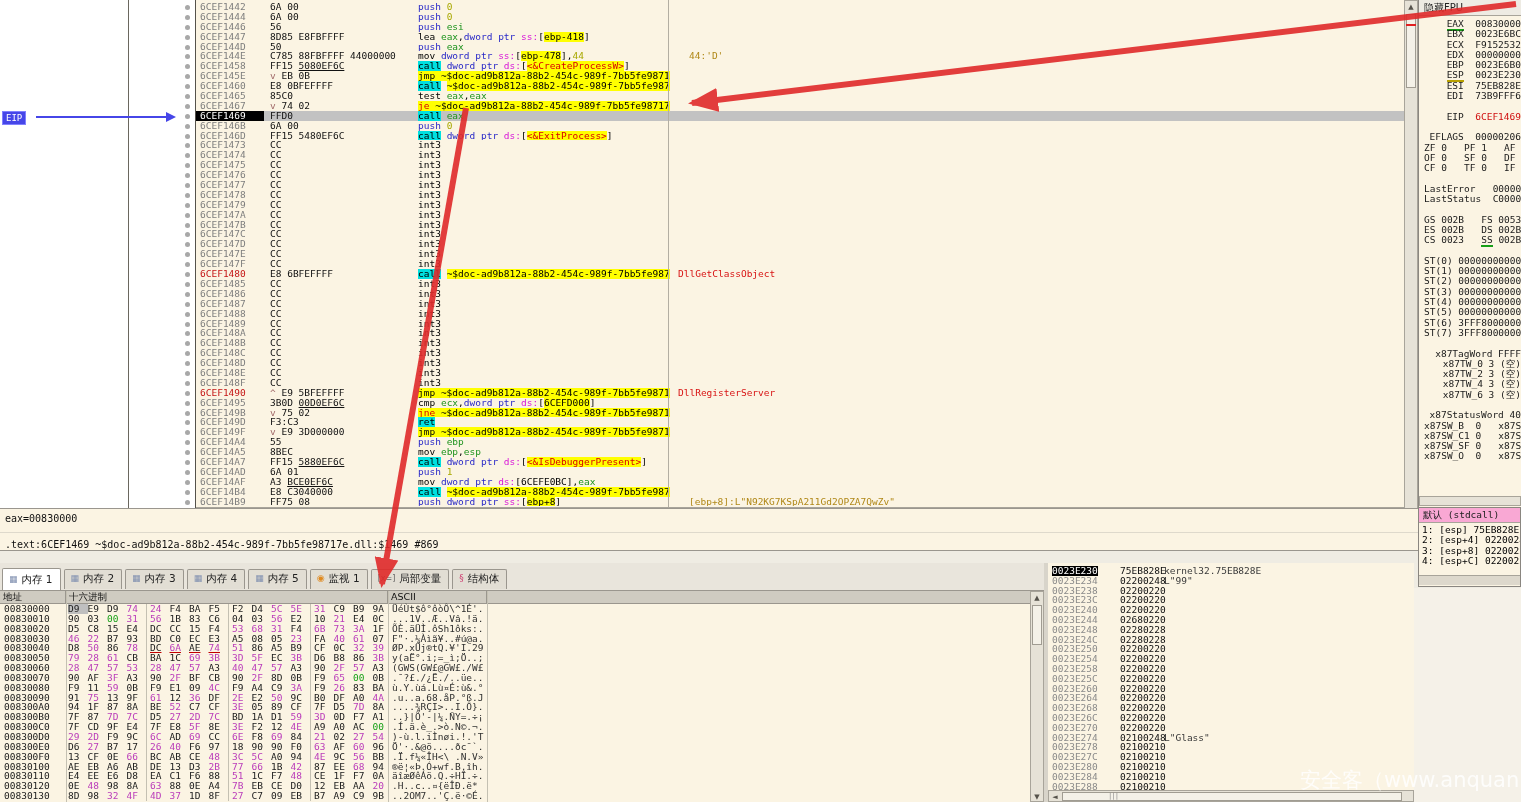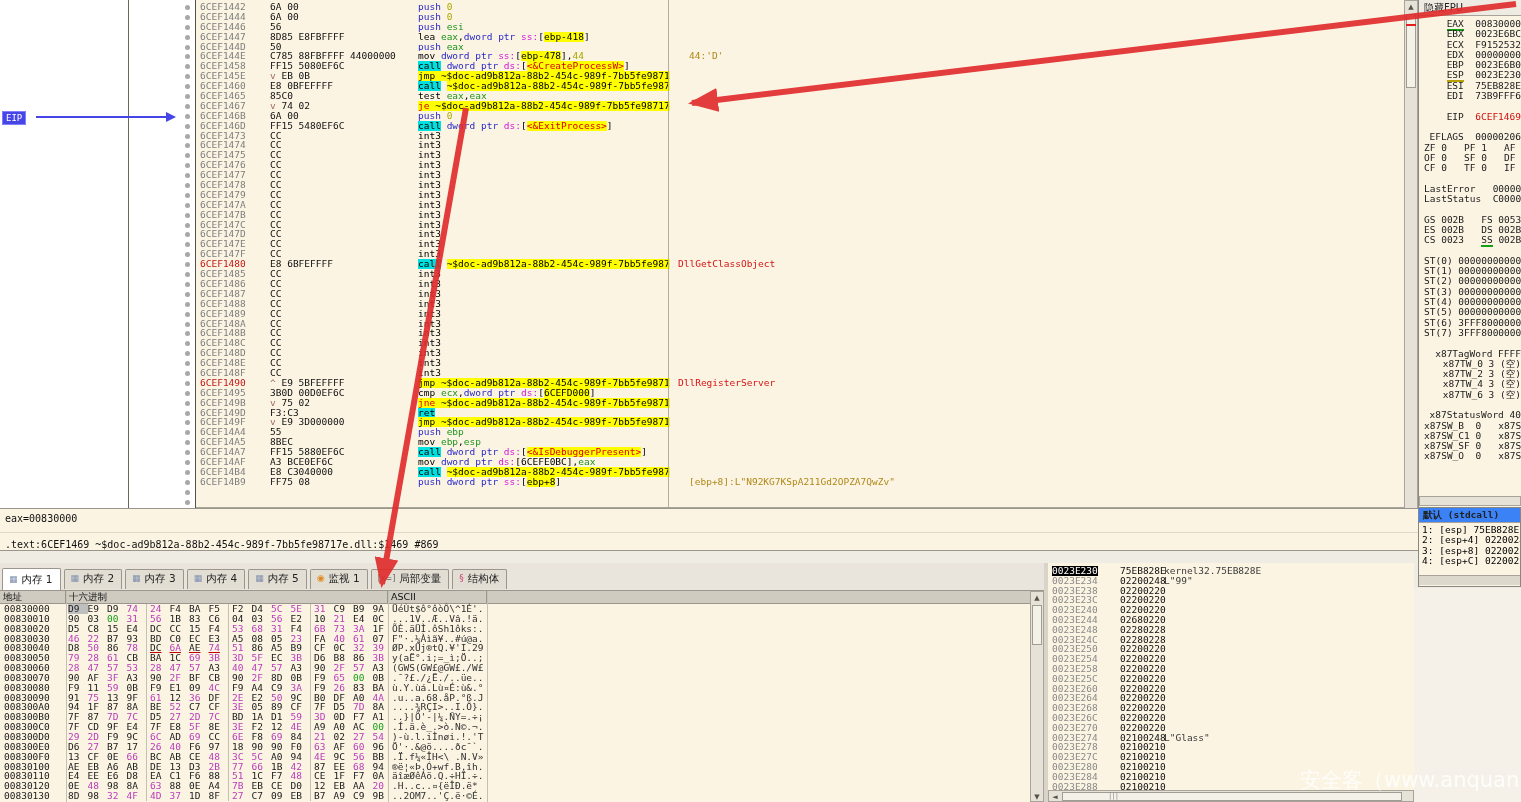--- a/index.html
+++ b/index.html
@@ -17,21 +17,21 @@
   .drow{height:9.9px;line-height:9.9px;white-space:pre;font-family:"DejaVu Sans Mono",monospace;font-size:9.5px;}
   .drow.sel{background:#C2C2C2;}
   .daddr{display:inline-block;width:64px;padding-left:4px;color:#7E7E7E;overflow:hidden;vertical-align:top;}
   .daddr.red{color:#C41616;}
   .drow.sel .daddr{background:#000;color:#FFF;}
   .dbytes{display:inline-block;width:148px;padding-left:6px;color:#111;overflow:hidden;vertical-align:top;}
   .dinstr{display:inline-block;width:252px;overflow:hidden;vertical-align:top;}
   .dcmt{display:inline-block;padding-left:8px;overflow:hidden;vertical-align:top;}
   .tk-pre{color:#A06868;}
   .tk-b{color:#111;}
-  .tk-bu{color:#111;margin-top:36px;}
+  .tk-bu{color:#111;text-decoration:underline;margin-top:36px;}
   .tk-p{color:#000;}
   .tk-mn{color:#2828C8;}
   .tk-mb{color:#000;}
   .tk-mc{background:#00E0E0;color:#000;}
   .tk-mr{background:#00E0E0;color:#000;}
   .tk-mj{background:#FFFF00;color:#000;}
   .tk-mjr{background:#FFFF00;color:#D80000;}
   .tk-r{color:#1E931E;}
   .tk-n{color:#A8A800;}
   .tk-k{color:#2828C8;}
@@ -56,21 +56,21 @@
   #regs-title{height:15px;background:#EEEBE3;border-bottom:1px solid #A8A49A;font-size:10px;line-height:15px;padding-left:5px;color:#222;}
   #regs-body{padding:3px 0 0 5px;font-size:9.5px;line-height:10.3px;white-space:pre;overflow:hidden;text-align:right;}
   .tk-t{color:#1A1A1A;}
   .tk-lg{color:#1A1A1A;border-bottom:2px solid #17A017;}
   .tk-ly{color:#1A1A1A;border-bottom:2px solid #B8A000;}
   .tk-vr{color:#D01010;}
   .regline{height:10.3px;}
   #regs-hsb{position:absolute;left:1419px;top:496px;width:102px;height:10px;}
   
   #args-pane{position:absolute;left:1418px;top:507px;width:103px;height:80px;background:#FBF4E3;border:1px solid #8A8680;box-sizing:border-box;overflow:hidden;}
-  #args-title{height:14px;background:#3b82f6;border-bottom:1px solid #A8A49A;font-size:9.5px;line-height:14px;padding-left:4px;color:#222;font-family:"DejaVu Sans Mono",monospace;font-weight:bold;}
+  #args-title{height:14px;background:#f9a8d4;border-bottom:1px solid #A8A49A;font-size:9.5px;line-height:14px;padding-left:4px;color:#222;font-family:"DejaVu Sans Mono",monospace;}
   #args-rows{padding:2px 0 0 3px;font-size:9.5px;line-height:10.4px;white-space:pre;}
   #args-hsb{position:absolute;left:1419px;top:575px;width:101px;height:9px;background:#DDD8CC;border-top:1px solid #A8A49A;}
   #below-args{position:absolute;left:1418px;top:588px;width:103px;height:214px;background:#F5F1E8;}
   
   #info-band{position:absolute;left:0;top:508px;width:1418px;height:43px;background:#FBF4E3;border-top:1px solid #9A968E;border-bottom:1px solid #9A968E;box-sizing:border-box;}
   #info-line1{position:absolute;left:5px;top:4px;font-size:10px;color:#101010;}
   #info-divider{position:absolute;left:0;top:23px;width:100%;height:1px;background:#DED9CC;}
   #info-line2{position:absolute;left:5px;top:30px;font-size:10px;color:#101010;}
   
   #dump-pane{position:absolute;left:0;top:563px;width:1044px;height:239px;background:#FBF4E3;}
@@ -194,20 +194,21 @@
         <div class="drow"><span class="daddr">6CEF1444</span><span class="dbytes"><span class="tk-b">6A 00</span></span><span class="dinstr"><span class="tk-mn">push</span><span class="tk-p"> </span><span class="tk-n">0</span></span><span class="dcmt cmt-o"></span></div>
         <div class="drow"><span class="daddr">6CEF1446</span><span class="dbytes"><span class="tk-b">56</span></span><span class="dinstr"><span class="tk-mn">push</span><span class="tk-p"> </span><span class="tk-r">esi</span></span><span class="dcmt cmt-o"></span></div>
         <div class="drow"><span class="daddr">6CEF1447</span><span class="dbytes"><span class="tk-b">8D85 E8FBFFFF</span></span><span class="dinstr"><span class="tk-mb">lea</span><span class="tk-p"> </span><span class="tk-r">eax</span><span class="tk-p">,</span><span class="tk-k">dword ptr</span><span class="tk-p"> </span><span class="tk-s">ss:</span><span class="tk-p">[</span><span class="tk-hy">ebp-418</span><span class="tk-p">]</span></span><span class="dcmt cmt-o"></span></div>
         <div class="drow"><span class="daddr">6CEF144D</span><span class="dbytes"><span class="tk-b">50</span></span><span class="dinstr"><span class="tk-mn">push</span><span class="tk-p"> </span><span class="tk-r">eax</span></span><span class="dcmt cmt-o"></span></div>
         <div class="drow"><span class="daddr">6CEF144E</span><span class="dbytes"><span class="tk-b">C785 88FBFFFF 44000000</span></span><span class="dinstr"><span class="tk-mb">mov</span><span class="tk-p"> </span><span class="tk-k">dword ptr</span><span class="tk-p"> </span><span class="tk-s">ss:</span><span class="tk-p">[</span><span class="tk-hy">ebp-478</span><span class="tk-p">],</span><span class="tk-n">44</span></span><span class="dcmt cmt-o">44:'D'</span></div>
         <div class="drow"><span class="daddr">6CEF1458</span><span class="dbytes"><span class="tk-b">FF15 </span><span class="tk-bu">5080EF6C</span></span><span class="dinstr"><span class="tk-mc">call</span><span class="tk-p"> </span><span class="tk-k">dword ptr</span><span class="tk-p"> </span><span class="tk-s">ds:</span><span class="tk-p">[</span><span class="tk-ay">&lt;&amp;CreateProcessW&gt;</span><span class="tk-p">]</span></span><span class="dcmt cmt-o"></span></div>
         <div class="drow"><span class="daddr">6CEF145E</span><span class="dbytes"><span class="tk-pre">v </span><span class="tk-b">EB 0B</span></span><span class="dinstr"><span class="tk-mj">jmp </span><span class="tk-ty">~$doc-ad9b812a-88b2-454c-989f-7bb5fe98717e</span></span><span class="dcmt cmt-o"></span></div>
         <div class="drow"><span class="daddr">6CEF1460</span><span class="dbytes"><span class="tk-b">E8 0BFEFFFF</span></span><span class="dinstr"><span class="tk-mc">call</span><span class="tk-p"> </span><span class="tk-ty">~$doc-ad9b812a-88b2-454c-989f-7bb5fe98717e</span></span><span class="dcmt cmt-o"></span></div>
         <div class="drow"><span class="daddr">6CEF1465</span><span class="dbytes"><span class="tk-b">85C0</span></span><span class="dinstr"><span class="tk-mb">test</span><span class="tk-p"> </span><span class="tk-r">eax</span><span class="tk-p">,</span><span class="tk-r">eax</span></span><span class="dcmt cmt-o"></span></div>
         <div class="drow"><span class="daddr">6CEF1467</span><span class="dbytes"><span class="tk-pre">v </span><span class="tk-b">74 02</span></span><span class="dinstr"><span class="tk-mjr">je </span><span class="tk-ty">~$doc-ad9b812a-88b2-454c-989f-7bb5fe98717e</span></span><span class="dcmt cmt-o"></span></div>
+        <div class="drow sel"><span class="daddr">6CEF1469</span><span class="dbytes"><span class="tk-b">FFD0</span></span><span class="dinstr"><span class="tk-mc">call</span><span class="tk-p"> </span><span class="tk-r">eax</span></span><span class="dcmt cmt-o"></span></div>
         <div class="drow"><span class="daddr">6CEF146B</span><span class="dbytes"><span class="tk-b">6A 00</span></span><span class="dinstr"><span class="tk-mn">push</span><span class="tk-p"> </span><span class="tk-n">0</span></span><span class="dcmt cmt-o"></span></div>
         <div class="drow"><span class="daddr">6CEF146D</span><span class="dbytes"><span class="tk-b">FF15 </span><span class="tk-bu">5480EF6C</span></span><span class="dinstr"><span class="tk-mc">call</span><span class="tk-p"> </span><span class="tk-k">dword ptr</span><span class="tk-p"> </span><span class="tk-s">ds:</span><span class="tk-p">[</span><span class="tk-ay">&lt;&amp;ExitProcess&gt;</span><span class="tk-p">]</span></span><span class="dcmt cmt-o"></span></div>
         <div class="drow"><span class="daddr">6CEF1473</span><span class="dbytes"><span class="tk-b">CC</span></span><span class="dinstr"><span class="tk-mb">int3</span></span><span class="dcmt cmt-o"></span></div>
         <div class="drow"><span class="daddr">6CEF1474</span><span class="dbytes"><span class="tk-b">CC</span></span><span class="dinstr"><span class="tk-mb">int3</span></span><span class="dcmt cmt-o"></span></div>
         <div class="drow"><span class="daddr">6CEF1475</span><span class="dbytes"><span class="tk-b">CC</span></span><span class="dinstr"><span class="tk-mb">int3</span></span><span class="dcmt cmt-o"></span></div>
         <div class="drow"><span class="daddr">6CEF1476</span><span class="dbytes"><span class="tk-b">CC</span></span><span class="dinstr"><span class="tk-mb">int3</span></span><span class="dcmt cmt-o"></span></div>
         <div class="drow"><span class="daddr">6CEF1477</span><span class="dbytes"><span class="tk-b">CC</span></span><span class="dinstr"><span class="tk-mb">int3</span></span><span class="dcmt cmt-o"></span></div>
         <div class="drow"><span class="daddr">6CEF1478</span><span class="dbytes"><span class="tk-b">CC</span></span><span class="dinstr"><span class="tk-mb">int3</span></span><span class="dcmt cmt-o"></span></div>
         <div class="drow"><span class="daddr">6CEF1479</span><span class="dbytes"><span class="tk-b">CC</span></span><span class="dinstr"><span class="tk-mb">int3</span></span><span class="dcmt cmt-o"></span></div>
         <div class="drow"><span class="daddr">6CEF147A</span><span class="dbytes"><span class="tk-b">CC</span></span><span class="dinstr"><span class="tk-mb">int3</span></span><span class="dcmt cmt-o"></span></div>
@@ -229,20 +230,21 @@
         <div class="drow"><span class="daddr">6CEF148E</span><span class="dbytes"><span class="tk-b">CC</span></span><span class="dinstr"><span class="tk-mb">int3</span></span><span class="dcmt cmt-o"></span></div>
         <div class="drow"><span class="daddr">6CEF148F</span><span class="dbytes"><span class="tk-b">CC</span></span><span class="dinstr"><span class="tk-mb">int3</span></span><span class="dcmt cmt-o"></span></div>
         <div class="drow"><span class="daddr red">6CEF1490</span><span class="dbytes"><span class="tk-pre">^ </span><span class="tk-b">E9 5BFEFFFF</span></span><span class="dinstr"><span class="tk-mj">jmp </span><span class="tk-ty">~$doc-ad9b812a-88b2-454c-989f-7bb5fe98717e</span></span><span class="dcmt cmt-r">DllRegisterServer</span></div>
         <div class="drow"><span class="daddr">6CEF1495</span><span class="dbytes"><span class="tk-b">3B0D </span><span class="tk-bu">00D0EF6C</span></span><span class="dinstr"><span class="tk-mb">cmp</span><span class="tk-p"> </span><span class="tk-r">ecx</span><span class="tk-p">,</span><span class="tk-k">dword ptr</span><span class="tk-p"> </span><span class="tk-s">ds:</span><span class="tk-p">[</span><span class="tk-hy">6CEFD000</span><span class="tk-p">]</span></span><span class="dcmt cmt-o"></span></div>
         <div class="drow"><span class="daddr">6CEF149B</span><span class="dbytes"><span class="tk-pre">v </span><span class="tk-b">75 02</span></span><span class="dinstr"><span class="tk-mjr">jne </span><span class="tk-ty">~$doc-ad9b812a-88b2-454c-989f-7bb5fe98717e</span></span><span class="dcmt cmt-o"></span></div>
         <div class="drow"><span class="daddr">6CEF149D</span><span class="dbytes"><span class="tk-b">F3:C3</span></span><span class="dinstr"><span class="tk-mr">ret</span></span><span class="dcmt cmt-o"></span></div>
         <div class="drow"><span class="daddr">6CEF149F</span><span class="dbytes"><span class="tk-pre">v </span><span class="tk-b">E9 3D000000</span></span><span class="dinstr"><span class="tk-mj">jmp </span><span class="tk-ty">~$doc-ad9b812a-88b2-454c-989f-7bb5fe98717e</span></span><span class="dcmt cmt-o"></span></div>
         <div class="drow"><span class="daddr">6CEF14A4</span><span class="dbytes"><span class="tk-b">55</span></span><span class="dinstr"><span class="tk-mn">push</span><span class="tk-p"> </span><span class="tk-r">ebp</span></span><span class="dcmt cmt-o"></span></div>
         <div class="drow"><span class="daddr">6CEF14A5</span><span class="dbytes"><span class="tk-b">8BEC</span></span><span class="dinstr"><span class="tk-mb">mov</span><span class="tk-p"> </span><span class="tk-r">ebp</span><span class="tk-p">,</span><span class="tk-r">esp</span></span><span class="dcmt cmt-o"></span></div>
         <div class="drow"><span class="daddr">6CEF14A7</span><span class="dbytes"><span class="tk-b">FF15 </span><span class="tk-bu">5880EF6C</span></span><span class="dinstr"><span class="tk-mc">call</span><span class="tk-p"> </span><span class="tk-k">dword ptr</span><span class="tk-p"> </span><span class="tk-s">ds:</span><span class="tk-p">[</span><span class="tk-ay">&lt;&amp;IsDebuggerPresent&gt;</span><span class="tk-p">]</span></span><span class="dcmt cmt-o"></span></div>
+        <div class="drow"><span class="daddr">6CEF14AD</span><span class="dbytes"><span class="tk-b">6A 01</span></span><span class="dinstr"><span class="tk-mn">push</span><span class="tk-p"> </span><span class="tk-n">1</span></span><span class="dcmt cmt-o"></span></div>
         <div class="drow"><span class="daddr">6CEF14AF</span><span class="dbytes"><span class="tk-b">A3 </span><span class="tk-bu">BCE0EF6C</span></span><span class="dinstr"><span class="tk-mb">mov</span><span class="tk-p"> </span><span class="tk-k">dword ptr</span><span class="tk-p"> </span><span class="tk-s">ds:</span><span class="tk-p">[</span><span class="tk-p">6CEFE0BC</span><span class="tk-p">],</span><span class="tk-r">eax</span></span><span class="dcmt cmt-o"></span></div>
         <div class="drow"><span class="daddr">6CEF14B4</span><span class="dbytes"><span class="tk-b">E8 C3040000</span></span><span class="dinstr"><span class="tk-mc">call</span><span class="tk-p"> </span><span class="tk-ty">~$doc-ad9b812a-88b2-454c-989f-7bb5fe98717e</span></span><span class="dcmt cmt-o"></span></div>
         <div class="drow"><span class="daddr">6CEF14B9</span><span class="dbytes"><span class="tk-b">FF75 08</span></span><span class="dinstr"><span class="tk-mn">push</span><span class="tk-p"> </span><span class="tk-k">dword ptr</span><span class="tk-p"> </span><span class="tk-s">ss:</span><span class="tk-p">[</span><span class="tk-hy">ebp+8</span><span class="tk-p">]</span></span><span class="dcmt cmt-o">[ebp+8]:L"N92KG7KSpA211Gd2OPZA7QwZv"</span></div>
       </div>
   </div>
   <div id="col-divider" style="left:668px;top:0;"></div>
 
   <div id="eip-label">EIP</div>
   <svg class="overlay" width="200" height="520" style="z-index:39">
     <line x1="36" y1="117" x2="166" y2="117" stroke="#4646E8" stroke-width="2"></line>

